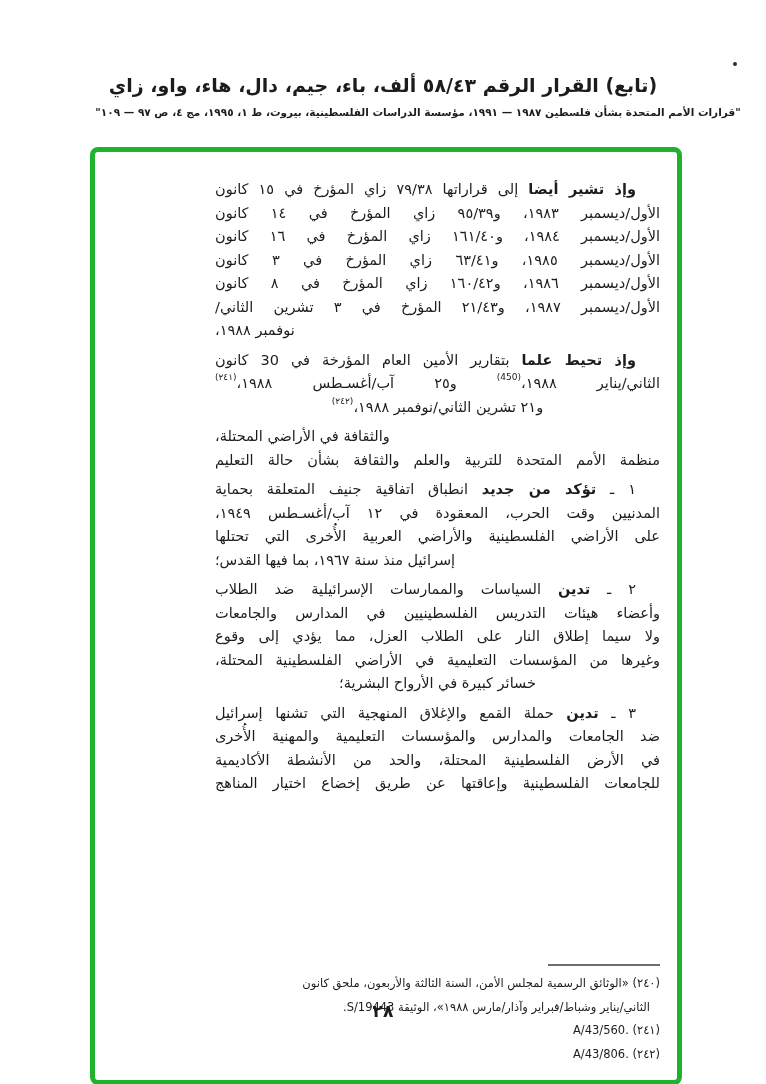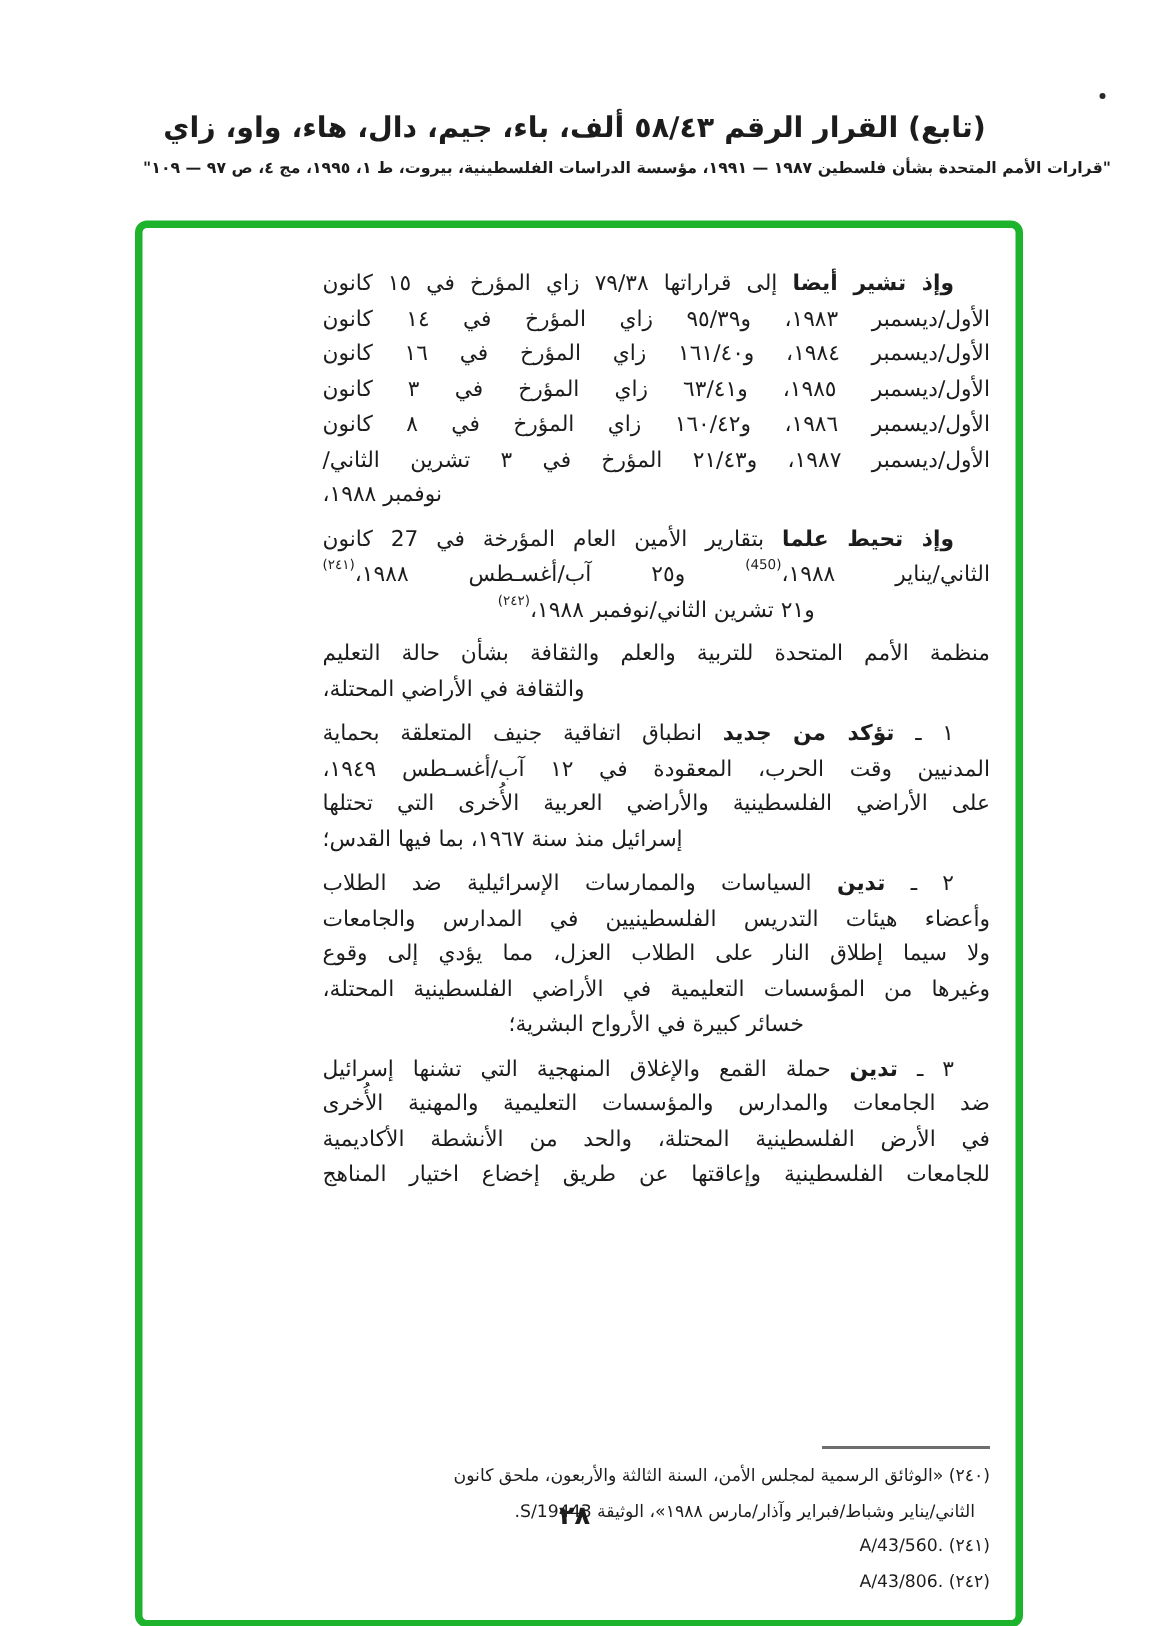--- a/index.html
+++ b/index.html
@@ -51,27 +51,27 @@
       <div class="paragraph">
         <div class="line align-justify first-indent"><span class="bold">وإذ تشير أيضا</span><span> إلى قراراتها ٧٩/٣٨ زاي المؤرخ في ١٥ كانون</span></div>
         <div class="line align-justify"><span>الأول/ديسمبر ١٩٨٣، و٩٥/٣٩ زاي المؤرخ في ١٤ كانون</span></div>
         <div class="line align-justify"><span>الأول/ديسمبر ١٩٨٤، و١٦١/٤٠ زاي المؤرخ في ١٦ كانون</span></div>
         <div class="line align-justify"><span>الأول/ديسمبر ١٩٨٥، و٦٣/٤١ زاي المؤرخ في ٣ كانون</span></div>
         <div class="line align-justify"><span>الأول/ديسمبر ١٩٨٦، و١٦٠/٤٢ زاي المؤرخ في ٨ كانون</span></div>
         <div class="line align-justify"><span>الأول/ديسمبر ١٩٨٧، و٢١/٤٣ المؤرخ في ٣ تشرين الثاني/</span></div>
         <div class="line align-left"><span>نوفمبر ١٩٨٨،</span></div>
       </div>
       <div class="paragraph">
-        <div class="line align-justify first-indent"><span class="bold">وإذ تحيط علما</span><span> بتقارير الأمين العام المؤرخة في 27 كانون</span></div>
+        <div class="line align-justify first-indent"><span class="bold">وإذ تحيط علما</span><span> بتقارير الأمين العام المؤرخة في 30 كانون</span></div>
         <div class="line align-justify"><span>الثاني/يناير ١٩٨٨،</span><sup class="fn-ref">(450)</sup><span> و٢٥ آب/أغسـطس ١٩٨٨،</span><sup class="fn-ref">(٢٤١)</sup></div>
         <div class="line align-center"><span>و٢١ تشرين الثاني/نوفمبر ١٩٨٨،</span><sup class="fn-ref">(٢٤٢)</sup></div>
       </div>
       <div class="paragraph">
+        <div class="line align-left"><span>والثقافة في الأراضي المحتلة،</span></div>
         <div class="line align-justify"><span>منظمة الأمم المتحدة للتربية والعلم والثقافة بشأن حالة التعليم</span></div>
-        <div class="line align-left"><span>والثقافة في الأراضي المحتلة،</span></div>
       </div>
       <div class="paragraph">
         <div class="line align-justify first-indent"><span>١ ـ </span><span class="bold">تؤكد من جديد</span><span> انطباق اتفاقية جنيف المتعلقة بحماية</span></div>
         <div class="line align-justify"><span>المدنيين وقت الحرب، المعقودة في ١٢ آب/أغسـطس ١٩٤٩،</span></div>
         <div class="line align-justify"><span>على الأراضي الفلسطينية والأراضي العربية الأُخرى التي تحتلها</span></div>
         <div class="line align-left"><span>إسرائيل منذ سنة ١٩٦٧، بما فيها القدس؛</span></div>
       </div>
       <div class="paragraph">
         <div class="line align-justify first-indent"><span>٢ ـ </span><span class="bold">تدين</span><span> السياسات والممارسات الإسرائيلية ضد الطلاب</span></div>
         <div class="line align-justify"><span>وأعضاء هيئات التدريس الفلسطينيين في المدارس والجامعات</span></div>

